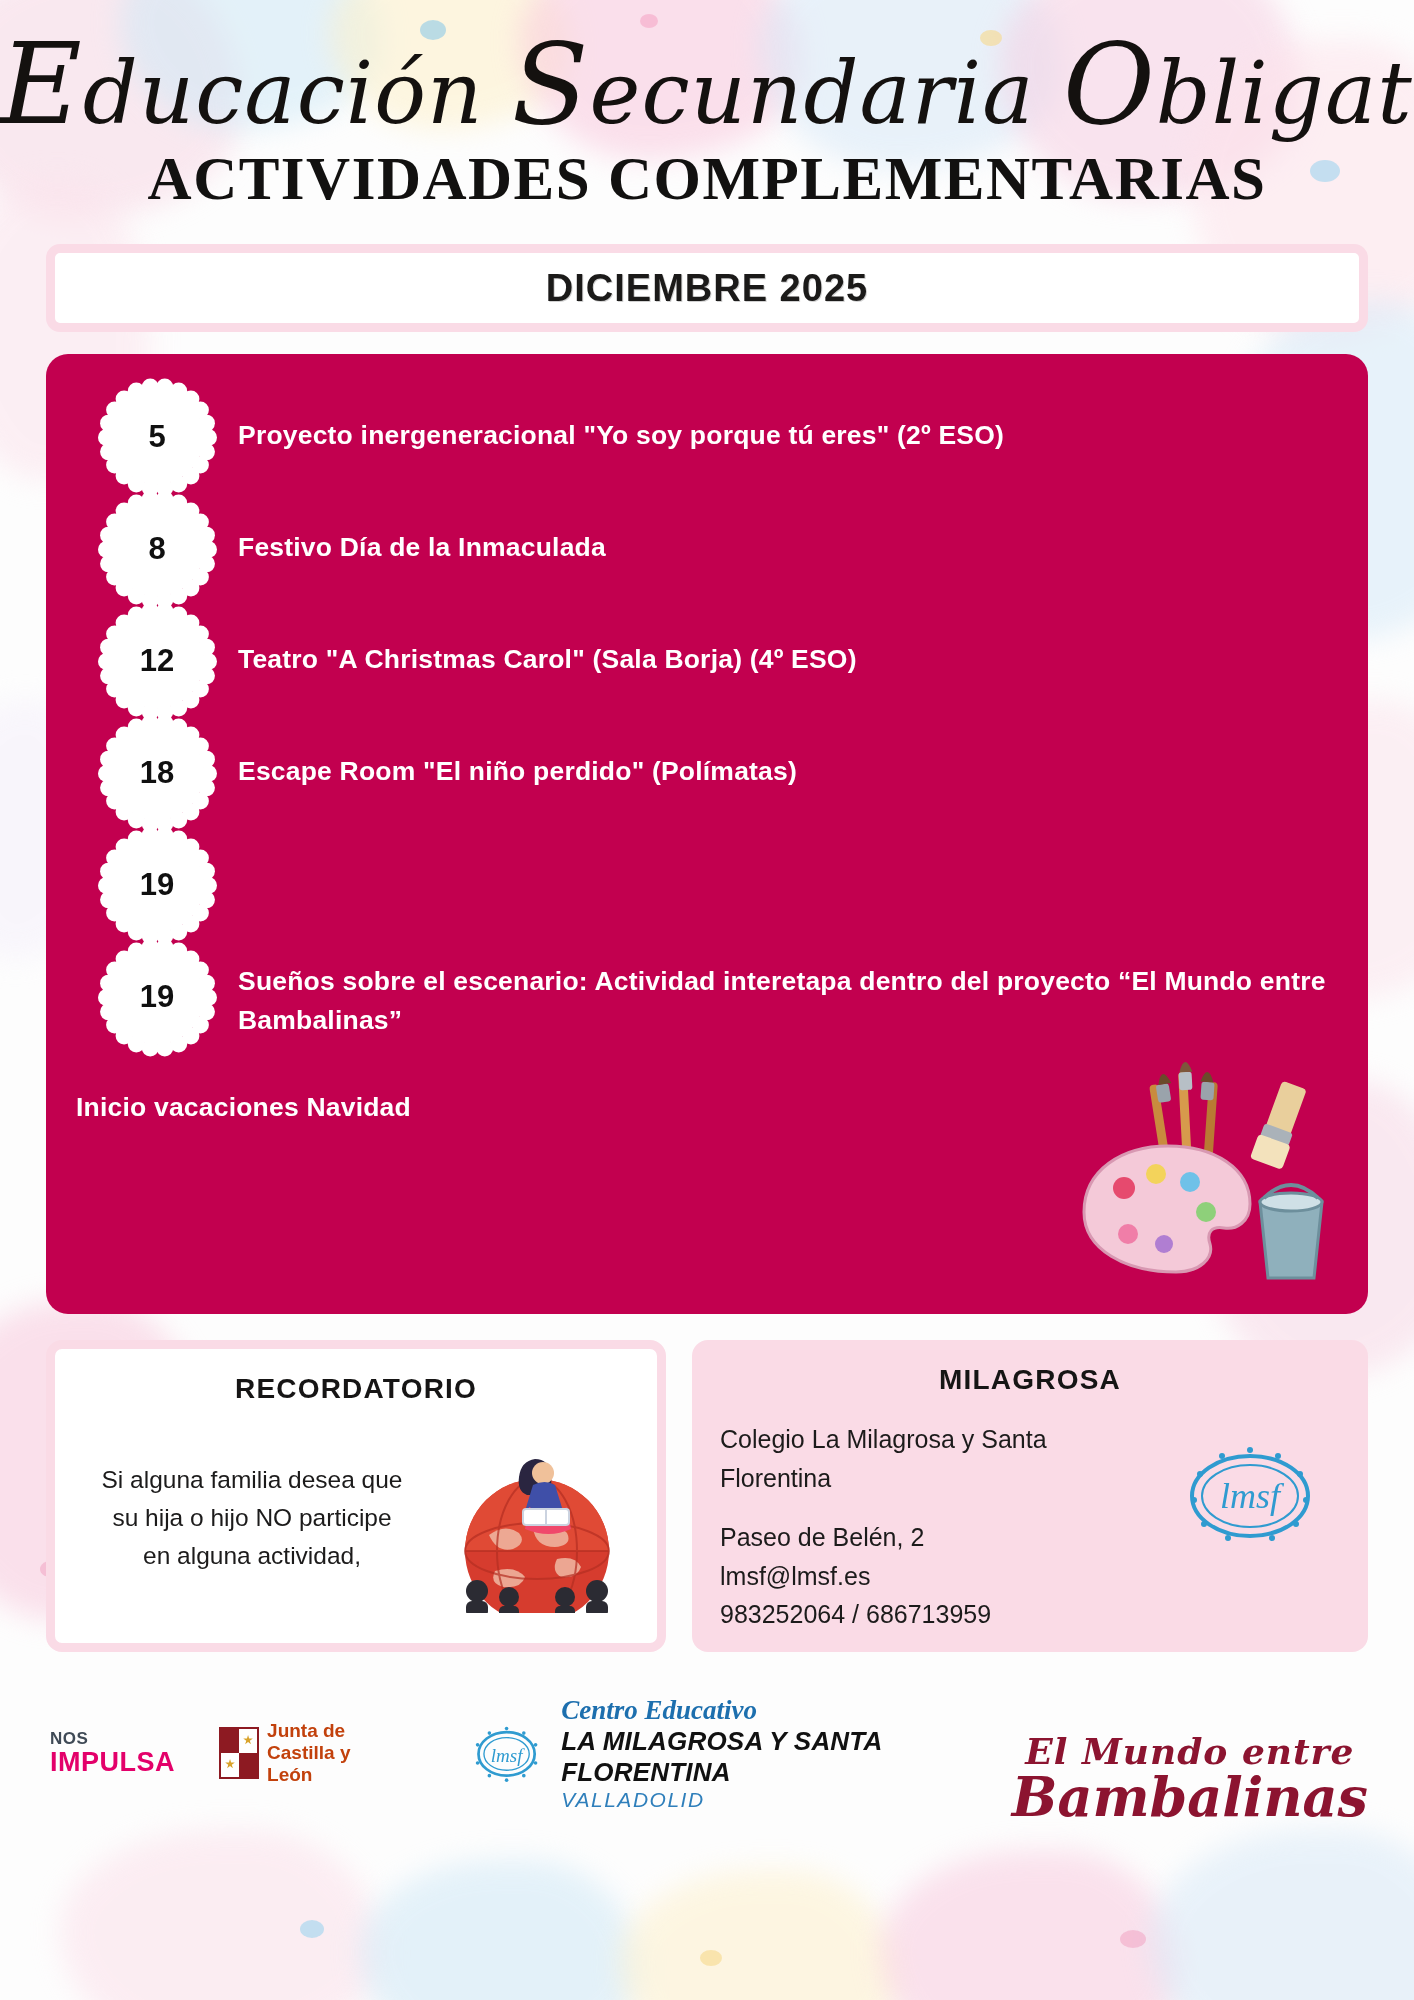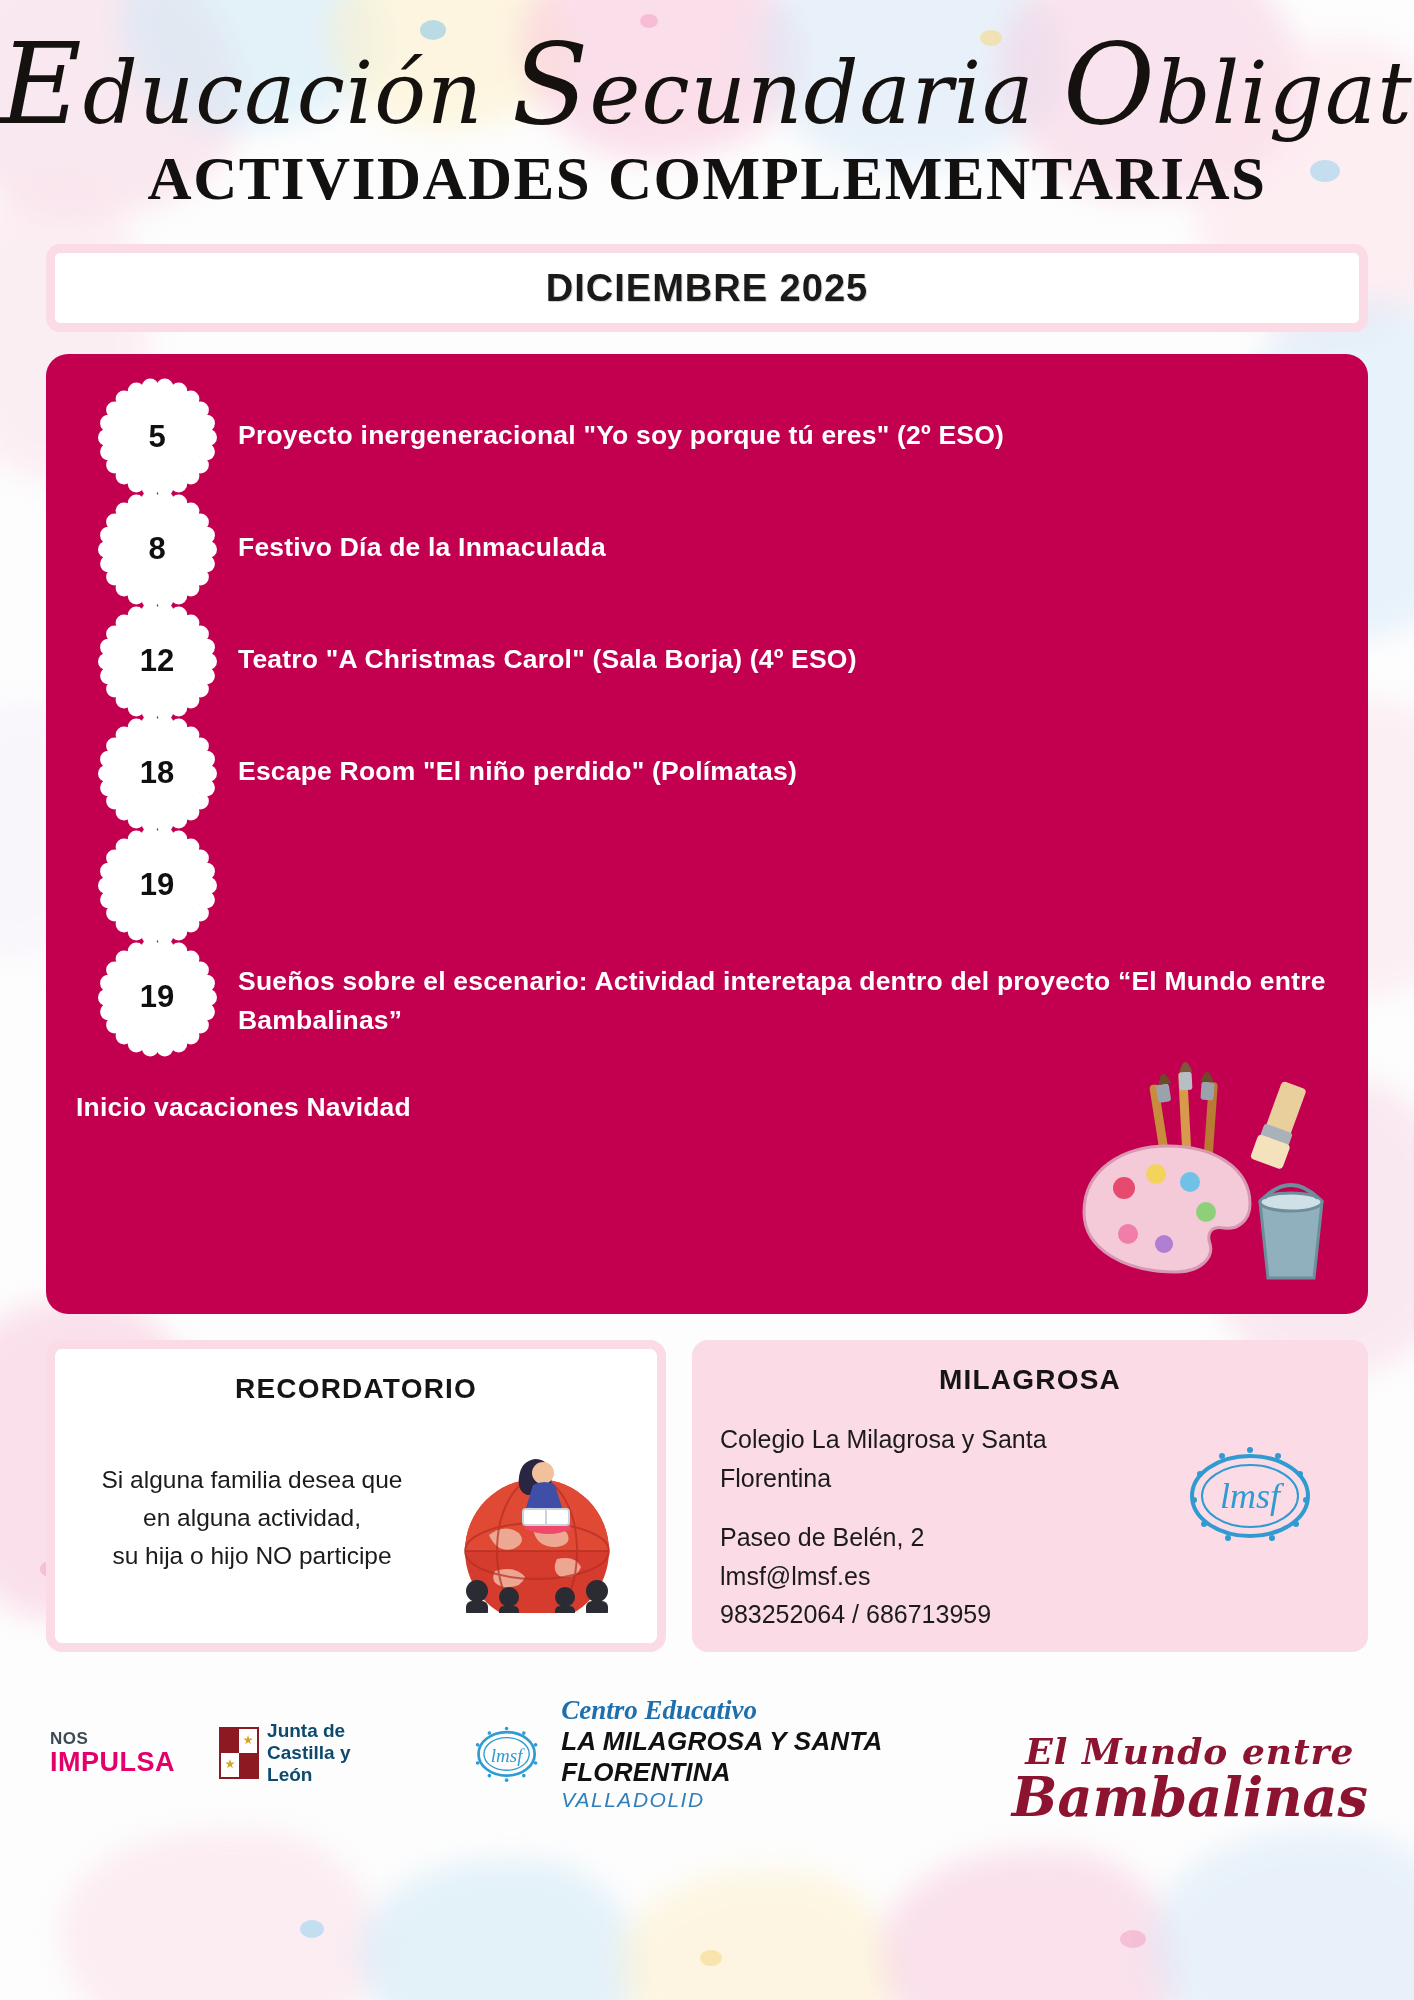--- a/index.html
+++ b/index.html
@@ -306,21 +306,21 @@
     display: block;
     width: 10px; height: 10px;
     margin: 6px auto;
     background: #d9a32b;
     clip-path: polygon(50% 0%,61% 35%,98% 35%,68% 57%,79% 91%,50% 70%,21% 91%,32% 57%,2% 35%,39% 35%);
   }
   .junta-text {
     font-size: 19px;
     font-weight: 700;
     line-height: 1.15;
-    color: #0c4a6e;
+    color: #c2410c;
   }
   .logo-centro {
     display: flex;
     align-items: center;
     gap: 12px;
     margin-left: 76px;
   }
   .lmsf-circle {
     width: 94px;
     height: 78px;
@@ -652,22 +652,22 @@
   </svg>
 </div>
 
 <div class="bottom">
 
   <div class="card reminder">
     <h3>RECORDATORIO</h3>
     <div class="reminder-body">
       <div class="reminder-text">
         <div>Si alguna familia desea que</div>
+        <div>su hija o hijo NO participe</div>
         <div>en alguna actividad,</div>
-        <div>su hija o hijo NO participe</div>
       </div>
       <svg class="globe-ill" viewBox="0 0 200 190">
 
         <circle cx="100" cy="128" r="72" fill="#d63c2e"></circle>
         <path d="M28 128 a72 72 0 0 1 144 0 z" fill="#e04a35"></path>
         <g fill="#f0b9a4" opacity=".85">
           <path d="M52 112 q16 -12 30 -2 q8 10 -6 16 q-16 4 -24 -14 z"></path>
           <path d="M96 104 q22 -6 34 6 q6 12 -12 14 q-20 0 -22 -20 z"></path>
           <path d="M120 136 q18 -4 24 8 q-4 12 -20 10 q-10 -6 -4 -18 z"></path>
           <path d="M58 148 q20 -6 30 6 q-4 12 -22 10 q-14 -4 -8 -16 z"></path>

